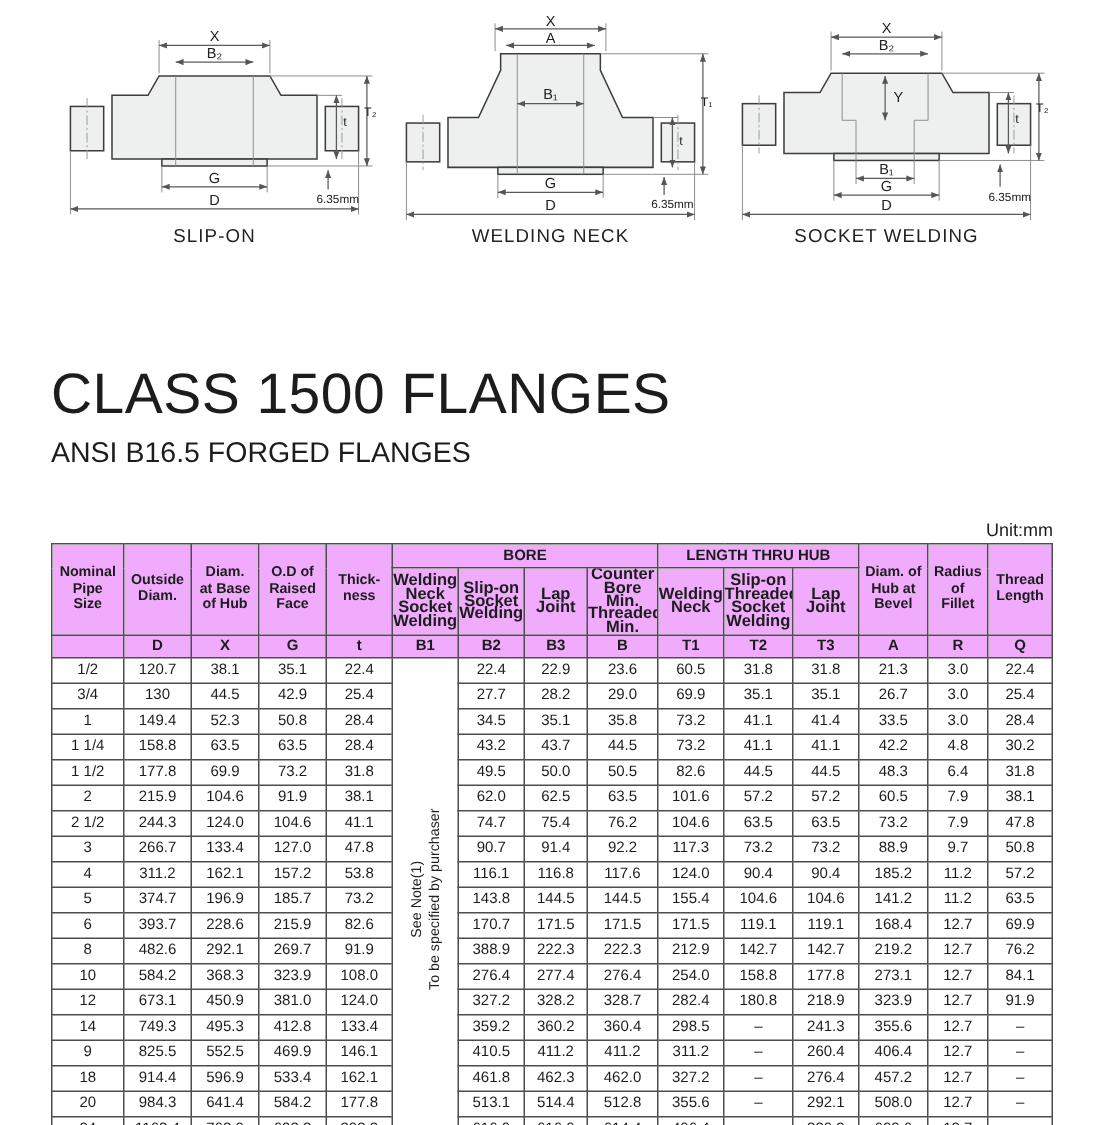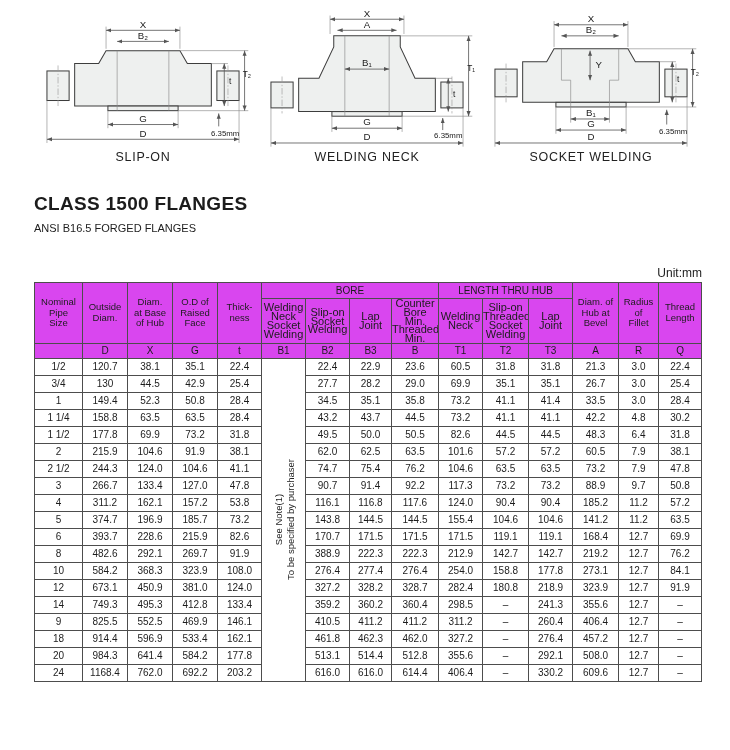--- a/index.html
+++ b/index.html
@@ -14,27 +14,27 @@
   svg text{font-family:"Liberation Sans","DejaVu Sans",sans-serif;fill:#222;}
   .body-shape{fill:#eef0ef;stroke:#3d3d3d;stroke-width:1.1;}
   .ext{stroke:#8a8a8a;stroke-width:0.7;fill:none;}
   .dim{stroke:#5a5a5a;stroke-width:0.9;fill:none;}
   .cl{stroke:#9a9a9a;stroke-width:0.7;stroke-dasharray:7 2 1.5 2;fill:none;}
   .dimlabel{font-size:10.5px;}
   .smlabel{font-size:9px;}
   .notelabel{font-size:8.5px;}
   .cap{font-size:13.5px;letter-spacing:0.8px;}
   
-  .title{font-size:19px;margin-top:26px;letter-spacing:0.3px;font-weight:700;}
-  .subtitle{font-size:11px;margin-top:7px;}
+  .title{font-size:38px;margin-top:75px;letter-spacing:0.3px;font-weight:400;}
+  .subtitle{font-size:19px;margin-top:7px;}
   .unit{font-size:12px;text-align:right;margin-top:32px;margin-bottom:2px;}
   
   table{border-collapse:collapse;table-layout:fixed;width:667px;border:1.5px solid #3a3a3a;}
   th,td{border:1px solid #4d4d4d;text-align:center;vertical-align:middle;padding:0;overflow:hidden;}
-  thead th{background:#d946ef;font-weight:normal;white-space:pre-line;color:#1c1c1c;margin-top:12px;}
+  thead th{background:#f0abfc;font-weight:bold;white-space:pre-line;color:#1c1c1c;margin-top:12px;}
   .grp th.gcell{font-size:10px;height:15px;}
   .main-h{font-size:9.5px;line-height:10.5px;}
   .subh{font-size:11px;line-height:8.8px;height:44px;}
   .symr{font-size:10px;height:15px;}
   tbody td{font-size:10px;height:16px;line-height:16px;background:#fff;}
   td.b1cell{vertical-align:middle;background:#fff;}
   .rot{
     transform:rotate(-90deg);white-space:pre-line;font-size:9.5px;line-height:11.5px;
     width:170px;margin-left:-63px;text-align:center;color:#222;
   }

